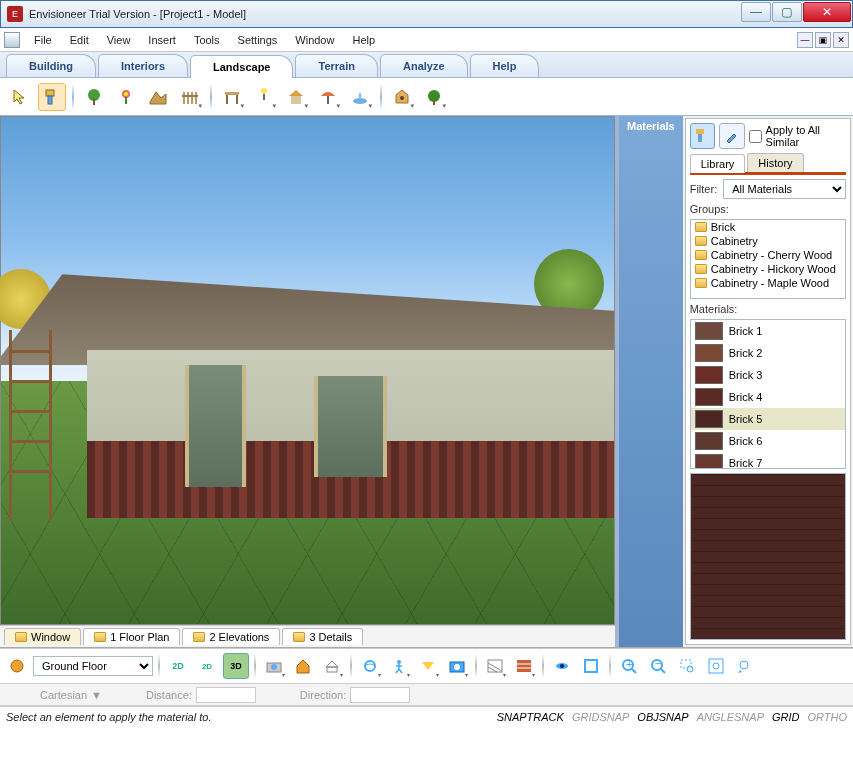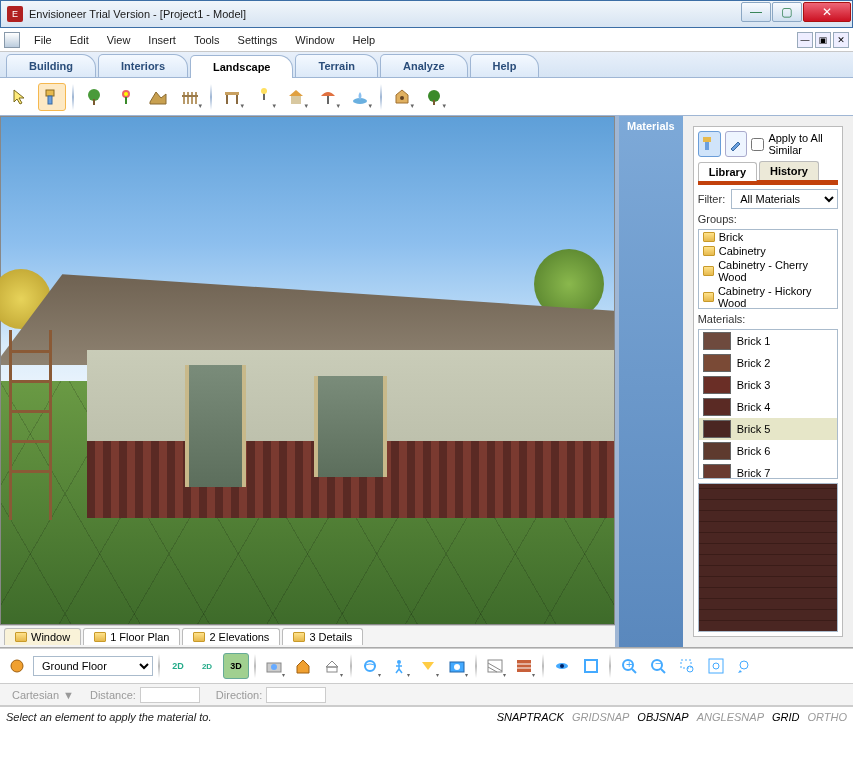--- a/index.html
+++ b/index.html
@@ -53,27 +53,27 @@
 
 
 .viewtabs{height:22px;background:#f4f4f4;border-top:1px solid #ccc;display:flex;align-items:center;padding-left:4px;}
 .vtab{display:flex;align-items:center;gap:4px;padding:2px 10px;border:1px solid #bbb;border-bottom:none;background:#fff;margin-right:2px;border-radius:3px 3px 0 0;cursor:default;}
 .vtab.active{background:#f9f2d8;}
 .folder-ic{width:12px;height:10px;background:linear-gradient(#ffe28a,#e6b94d);border:1px solid #c89a2a;border-radius:1px;}
 
 
 .matpanel{width:238px;background:#f0f0f0;border-left:4px solid #9fb6d4;display:flex;}
 .matpanel .hdr{background:linear-gradient(#7da9d8,#5a88bd);color:#fff;font-weight:bold;padding:4px 8px;}
-.matpanel .body{background:#fff;border:1px solid #bbb;margin:10px;padding:4px;flex:1;display:flex;flex-direction:column;gap:4px;}
+.matpanel .body{background:#fff;border:1px solid #bbb;margin:2px;padding:4px;flex:1;display:flex;flex-direction:column;gap:4px;}
 .brush-row{display:flex;align-items:center;gap:4px;}
 .brush-btn{width:28px;height:26px;border:1px solid #aac;border-radius:3px;display:flex;align-items:center;justify-content:center;background:#eef5ff;}
 .brush-btn.sel{background:#d0e4fa;border-color:#6a9dd8;}
 .chk{display:flex;align-items:center;gap:4px;}
 .chk input{width:13px;height:13px;}
-.lib-tabs{display:flex;border-bottom:5px solid #c2410c;font-weight:bold;}
+.lib-tabs{display:flex;border-bottom:3px solid #c2410c;}
 .ltab{padding:3px 10px;border:1px solid #bbb;border-bottom:none;background:#ece9d8;margin-right:2px;border-radius:3px 3px 0 0;}
 .ltab.active{background:#fff;position:relative;top:1px;}
 .lbl{color:#333;}
 .fcombo{display:flex;align-items:center;gap:6px;}
 .fcombo select{flex:1;height:20px;border:1px solid #abc;background:#fff;padding:0 4px;}
 .listbox{border:1px solid #abc;background:#fff;height:80px;overflow-y:scroll;}
 .listbox .li{display:flex;align-items:center;gap:4px;padding:1px 4px;cursor:default;}
 .matlist{border:1px solid #abc;background:#fff;height:150px;overflow-y:scroll;}
 .mli{display:flex;align-items:center;gap:6px;padding:2px 4px;cursor:default;}
 .mli.sel{background:#e6e6c8;}
@@ -85,21 +85,21 @@
 
 
 .bottombar{height:36px;background:#fff;border-top:1px solid #ccc;border-bottom:1px solid #ccc;display:flex;align-items:center;padding:0 4px;gap:3px;}
 .bbtn{width:26px;height:26px;display:flex;align-items:center;justify-content:center;border:1px solid transparent;border-radius:3px;font-size:9px;position:relative;}
 .bbtn.dd::after{content:"▾";font-size:6px;position:absolute;right:1px;bottom:0;color:#666;}
 .bsep{width:2px;height:24px;background:linear-gradient(#fff,#bbb,#fff);margin:0 2px;}
 .loc-combo{height:20px;border:1px solid #abc;width:120px;padding:0 4px;background:#fff;}
 
 
 .coordbar{height:22px;background:#f4f4f4;border-bottom:1px solid #ccc;display:flex;align-items:center;gap:16px;padding:0 12px;color:#9a9a9a;}
-.coordbar .fld{display:flex;align-items:center;gap:4px;}
+.coordbar .fld{display:flex;align-items:center;gap:4px;margin-left:28px;}
 .coordbar input{width:60px;height:16px;border:1px solid #ccc;background:#fff;}
 
 
 .statusbar{height:20px;background:#fff;border-top:1px solid #ccc;display:flex;align-items:center;padding:0 6px;color:#222;font-style:italic;}
 .statusbar .snap{margin-left:auto;display:flex;gap:8px;}
 .statusbar .snap span{color:#999;}
 .statusbar .snap span.on{color:#000;}
 svg{display:block;}
 </style>
 </head>

